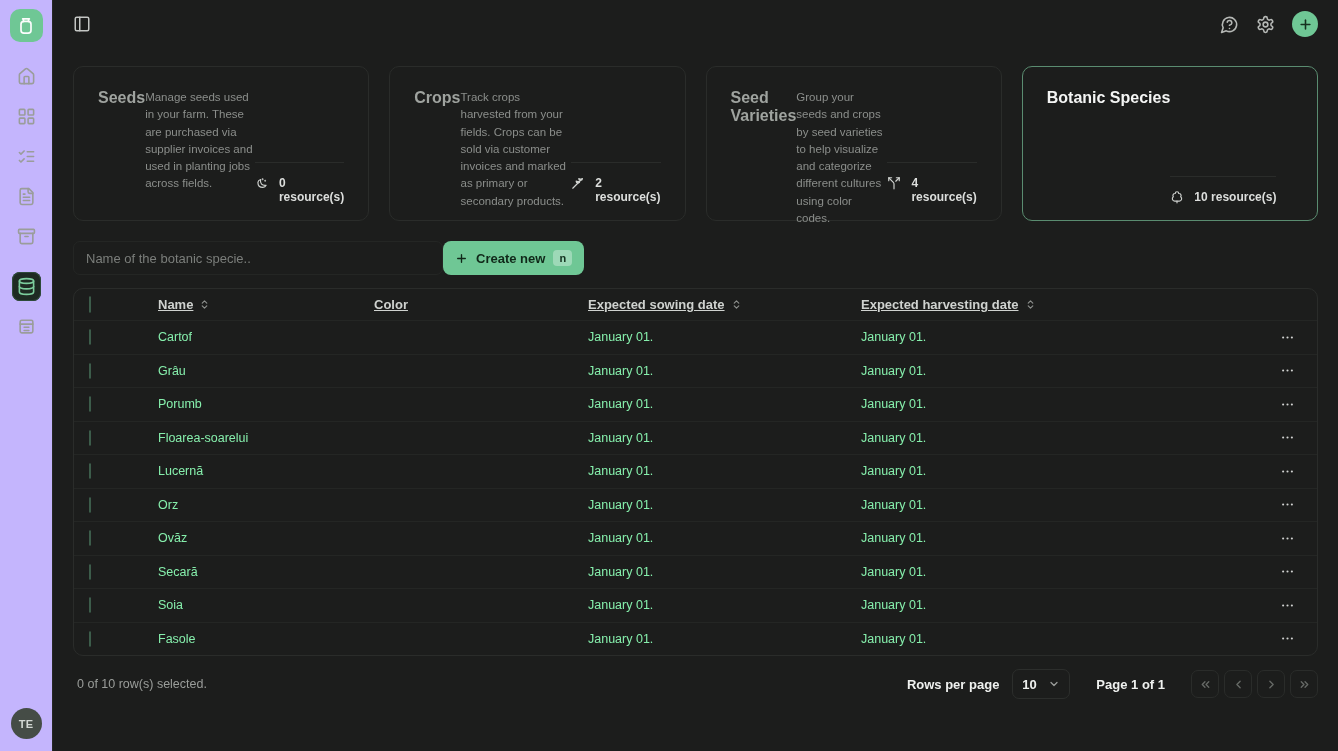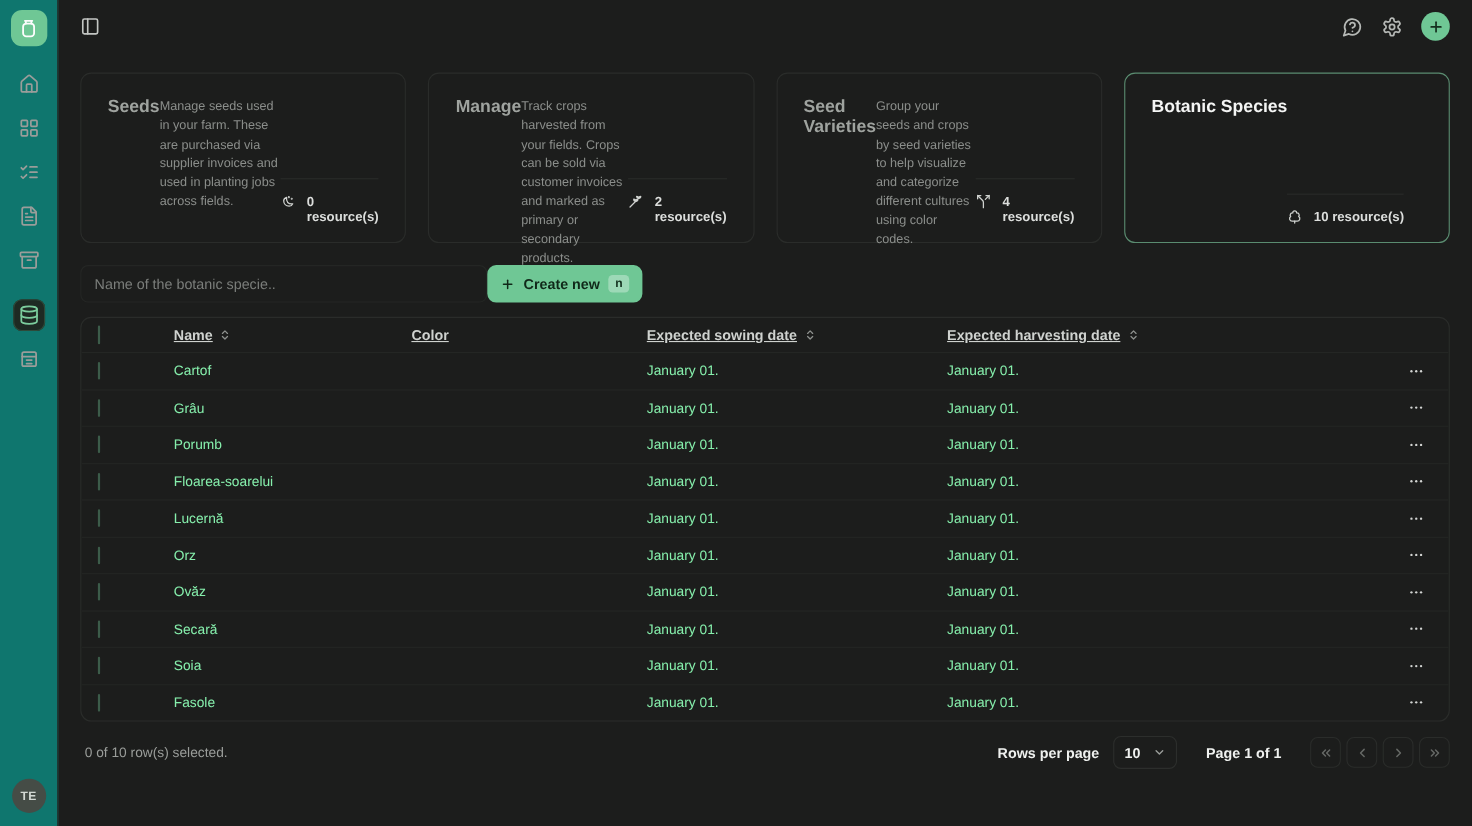--- a/index.html
+++ b/index.html
@@ -8,21 +8,21 @@
     background:#1c1d1c;
     color:#ececec;
     font-family:"Liberation Sans", sans-serif;
     display:flex;
   }
   svg { display:block; }
 
   
   .sidebar {
     width:53px; height:100%;
-    background:#0f766e;
+    background:#c4b5fd;
     border-right:1px solid #262826;
     display:flex; flex-direction:column; align-items:center;
     padding:9px 0 12px;
     flex-shrink:0;
   }
   .logo {
     width:33px; height:33px; border-radius:10px;
     background:#6fc795; color:#fdfdfd;
     display:flex; align-items:center; justify-content:center;
     margin-bottom:20px; cursor:pointer;
@@ -253,21 +253,21 @@
           <svg width="14" height="14" viewBox="0 0 24 24" fill="none" stroke="currentColor" stroke-width="2" stroke-linecap="round" stroke-linejoin="round">
             <path d="M5 11c0 5 3.5 8.5 8.5 8.5 2.6 0 4.6-1.2 5.5-3.5-7 .8-10.5-3-9.5-10C7 7 5 8.5 5 11z"></path>
             <circle cx="13" cy="5.5" r="0.6"></circle>
               <circle cx="17.5" cy="8" r="0.6"></circle>
           </svg>
         </span>
         <span>0 resource(s)</span>
       </div>
     </div>
     <div class="card">
-      <div class="card-title">Manage</div>
+      <div class="card-title">Crops</div>
       <p class="card-desc">Track crops harvested from your fields. Crops can be sold via customer invoices and marked as primary or secondary products.</p>
       <div class="card-footer">
         <span class="cf-icon">
           <svg width="14" height="14" viewBox="0 0 24 24" fill="none" stroke="currentColor" stroke-width="2" stroke-linecap="round" stroke-linejoin="round">
             <path d="m3 21 9-9"></path>
             <path d="M12 12c-1.8 0-3.2-1.4-3.2-3.2C10.6 8.8 12 10.2 12 12z"></path>
             <path d="M12 12c0-1.8 1.4-3.2 3.2-3.2C15.2 10.6 13.8 12 12 12z"></path>
             <path d="M16.5 7.5c-1.8 0-3.2-1.4-3.2-3.2C15.1 4.3 16.5 5.7 16.5 7.5z"></path>
             <path d="M16.5 7.5c0-1.8 1.4-3.2 3.2-3.2C19.7 6.1 18.3 7.5 16.5 7.5z"></path>
           </svg>

